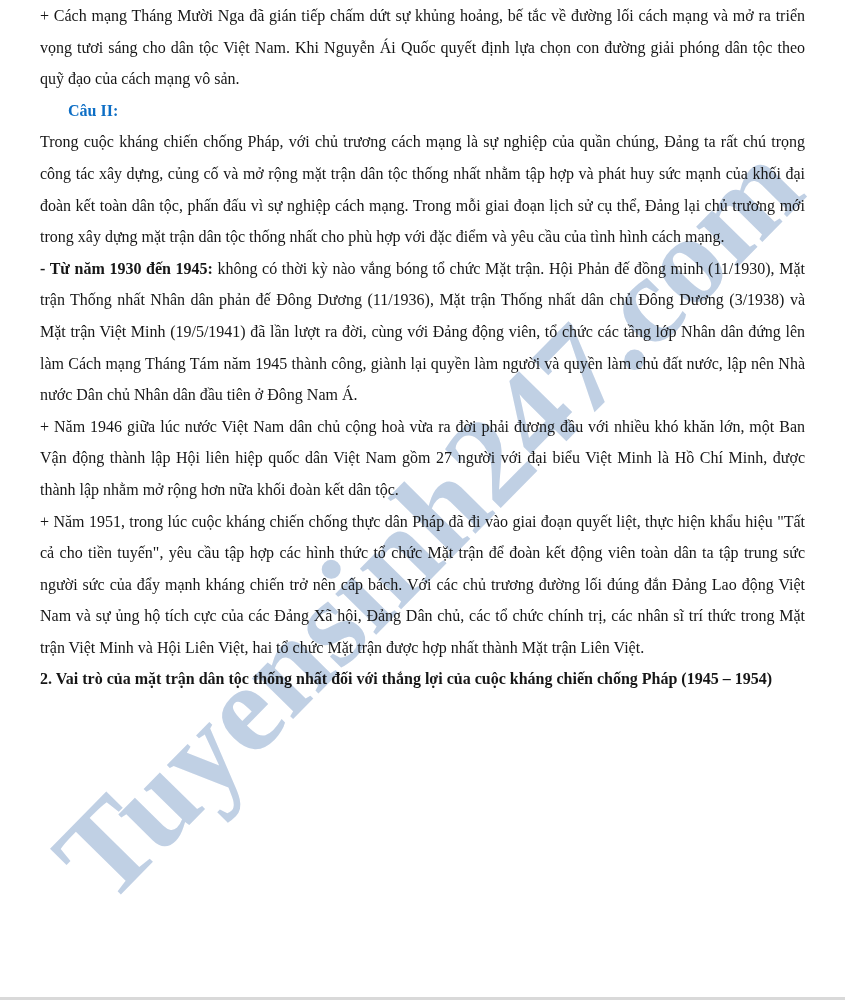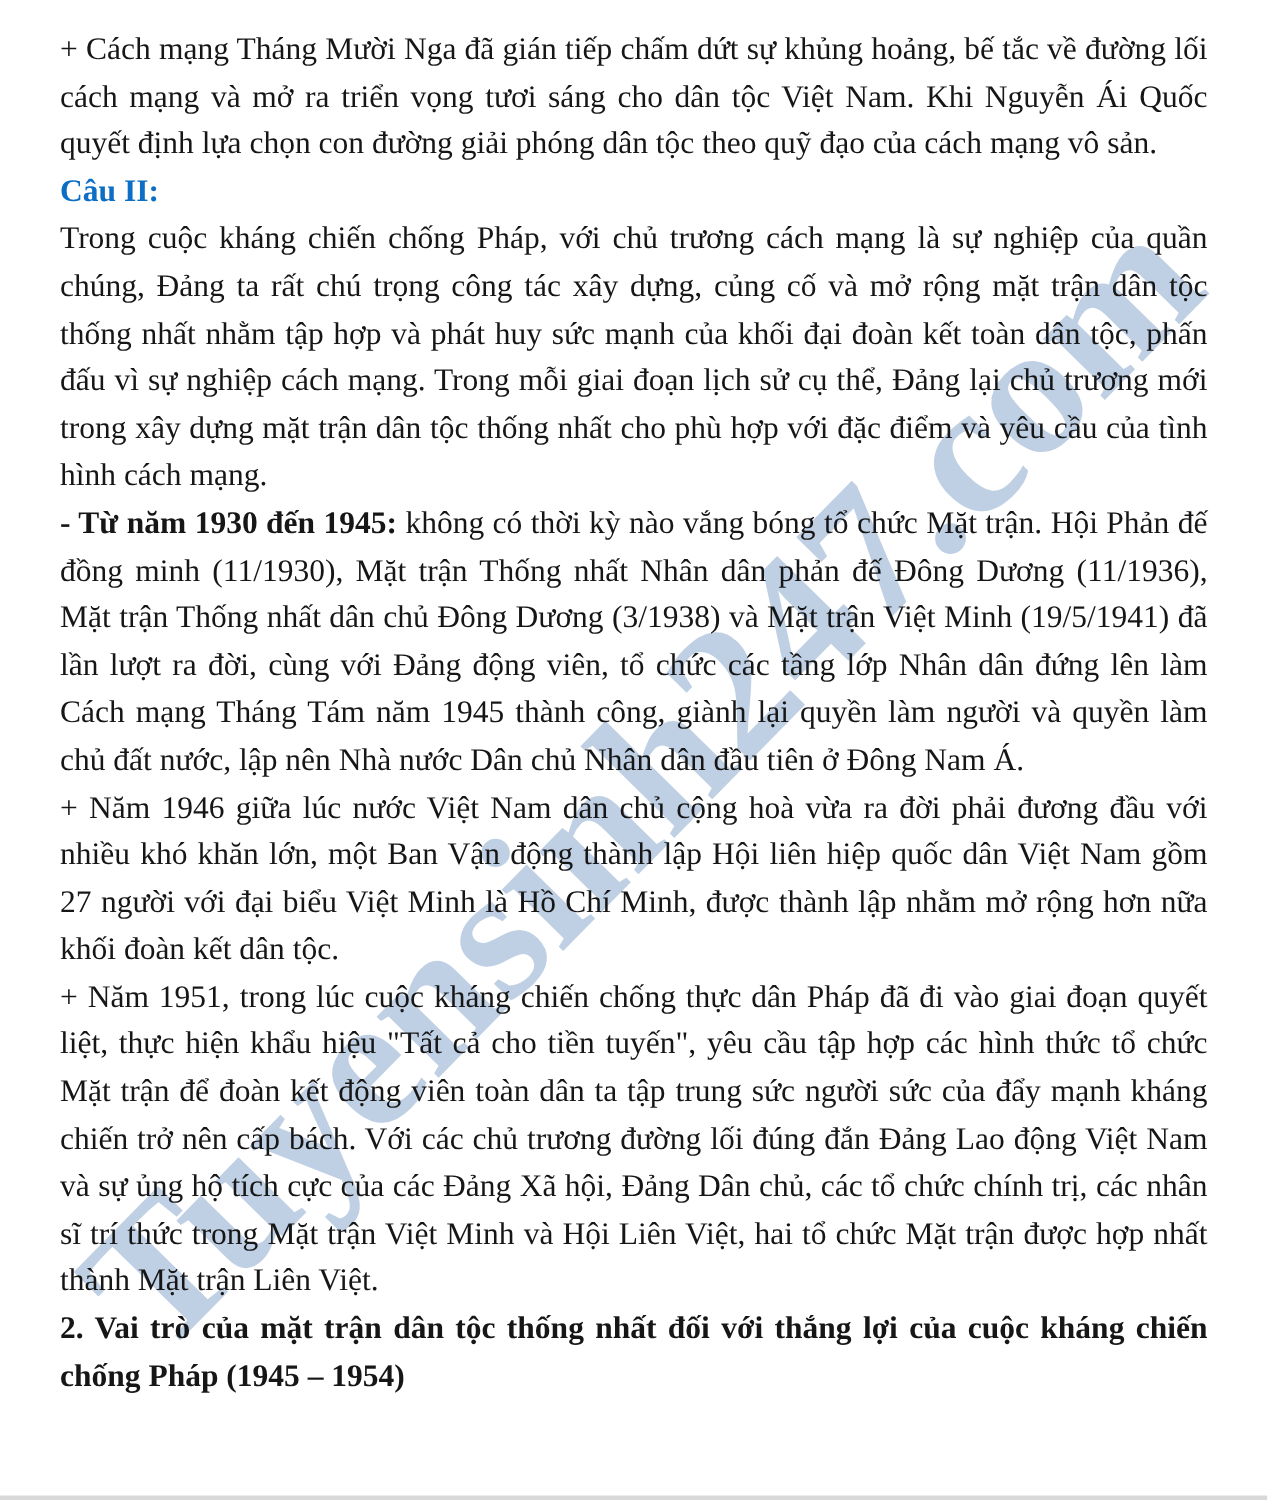--- a/index.html
+++ b/index.html
@@ -36,34 +36,34 @@
     color: var(--wm-color, #b6c8e0);
     opacity: 0.85;
     z-index: 0;
     user-select: none;
   }
   .doc {
     position: absolute;
     left: 40px;
     top: 0;
     width: 765px;
-    padding-top: 17px;
+    padding-top: 0;
     z-index: 1;
-    font-size: 21px;
+    font-size: 16px;
     line-height: 31.6px;
     color: var(--text-color, #161616);
     text-align: justify;
   }
   .doc p {
     margin: 0;
     padding: 0;
   }
   .doc span.b { font-weight: bold; }
   .doc span.i { }
-  .doc span.blue { color: var(--accent-blue, #0d6ec5); }
+  .doc span.blue { color: var(--accent-blue, #0d6ec5); margin-left: 28px; }
 </style>
 </head>
 <body>
 
 <div class="page">
   <div class="watermark">Tuyensinh247.com</div>
   <div class="doc" id="doc">
       <p><span>+ Cách mạng Tháng Mười Nga đã gián tiếp chấm dứt sự khủng hoảng, bế tắc về đường lối cách mạng và mở ra triển vọng tươi sáng cho dân tộc Việt Nam. Khi Nguyễn Ái Quốc quyết định lựa chọn con đường giải phóng dân tộc theo quỹ đạo của cách mạng vô sản.</span></p>
       <p><span class="b blue">Câu II:</span></p>
       <p><span>Trong cuộc kháng chiến chống Pháp, với chủ trương cách mạng là sự nghiệp của quần chúng, Đảng ta rất chú trọng công tác xây dựng, củng cố và mở rộng mặt trận dân tộc thống nhất nhằm tập hợp và phát huy sức mạnh của khối đại đoàn kết toàn dân tộc, phấn đấu vì sự nghiệp cách mạng. Trong mỗi giai đoạn lịch sử cụ thể, Đảng lại chủ trương mới trong xây dựng mặt trận dân tộc thống nhất cho phù hợp với đặc điểm và yêu cầu của tình hình cách mạng.</span></p>

